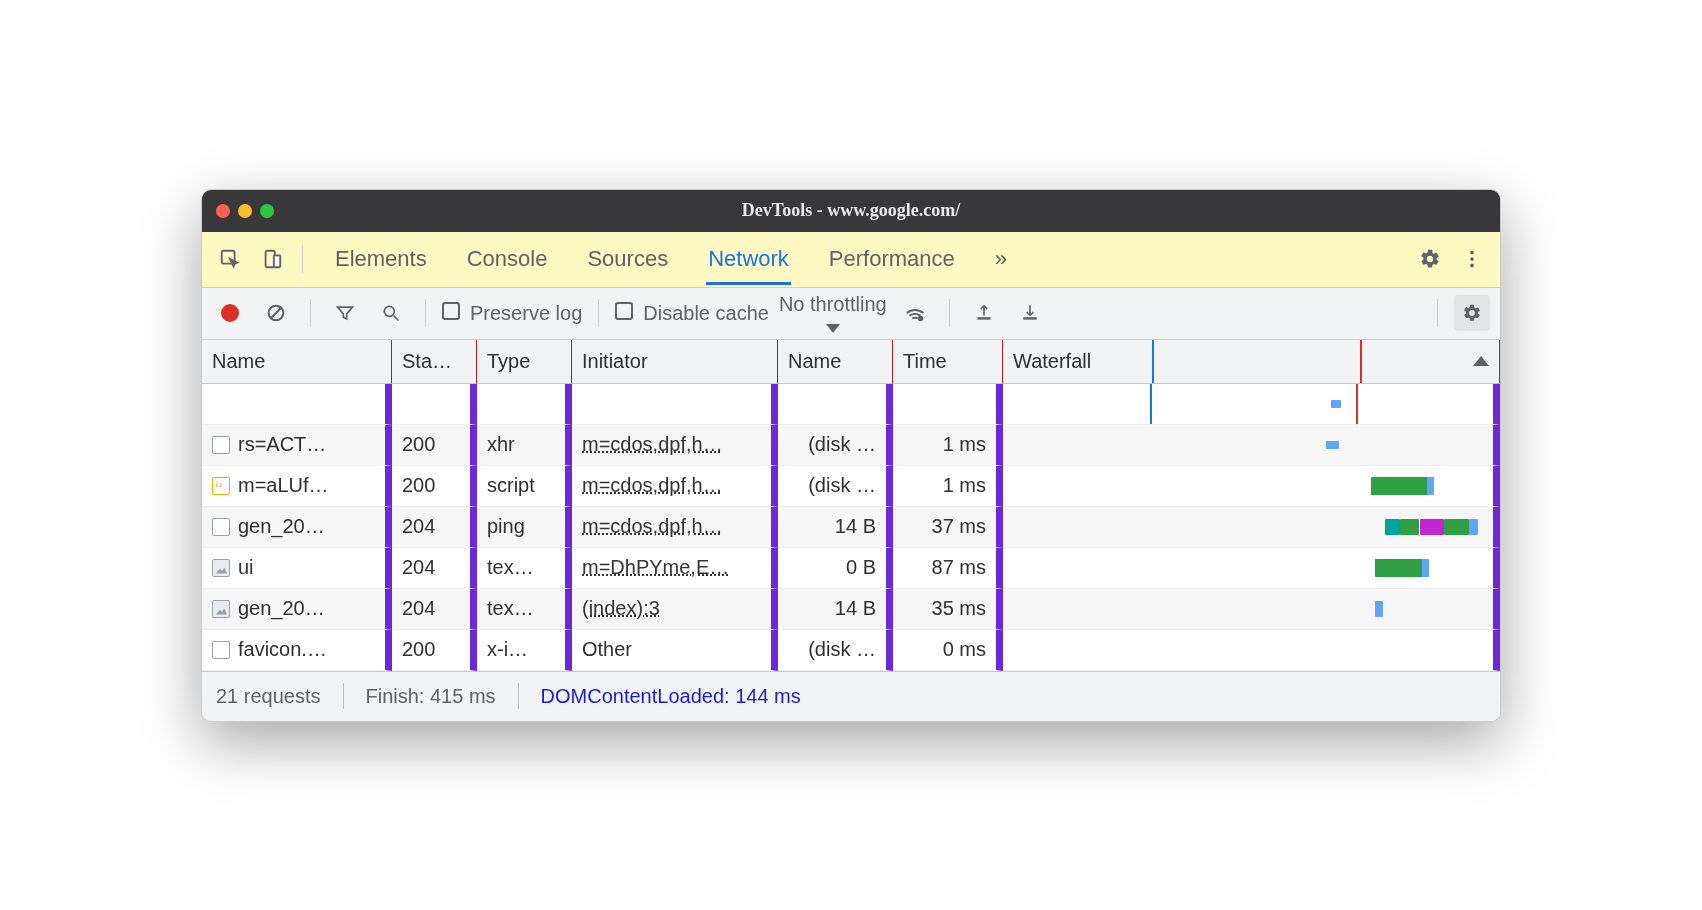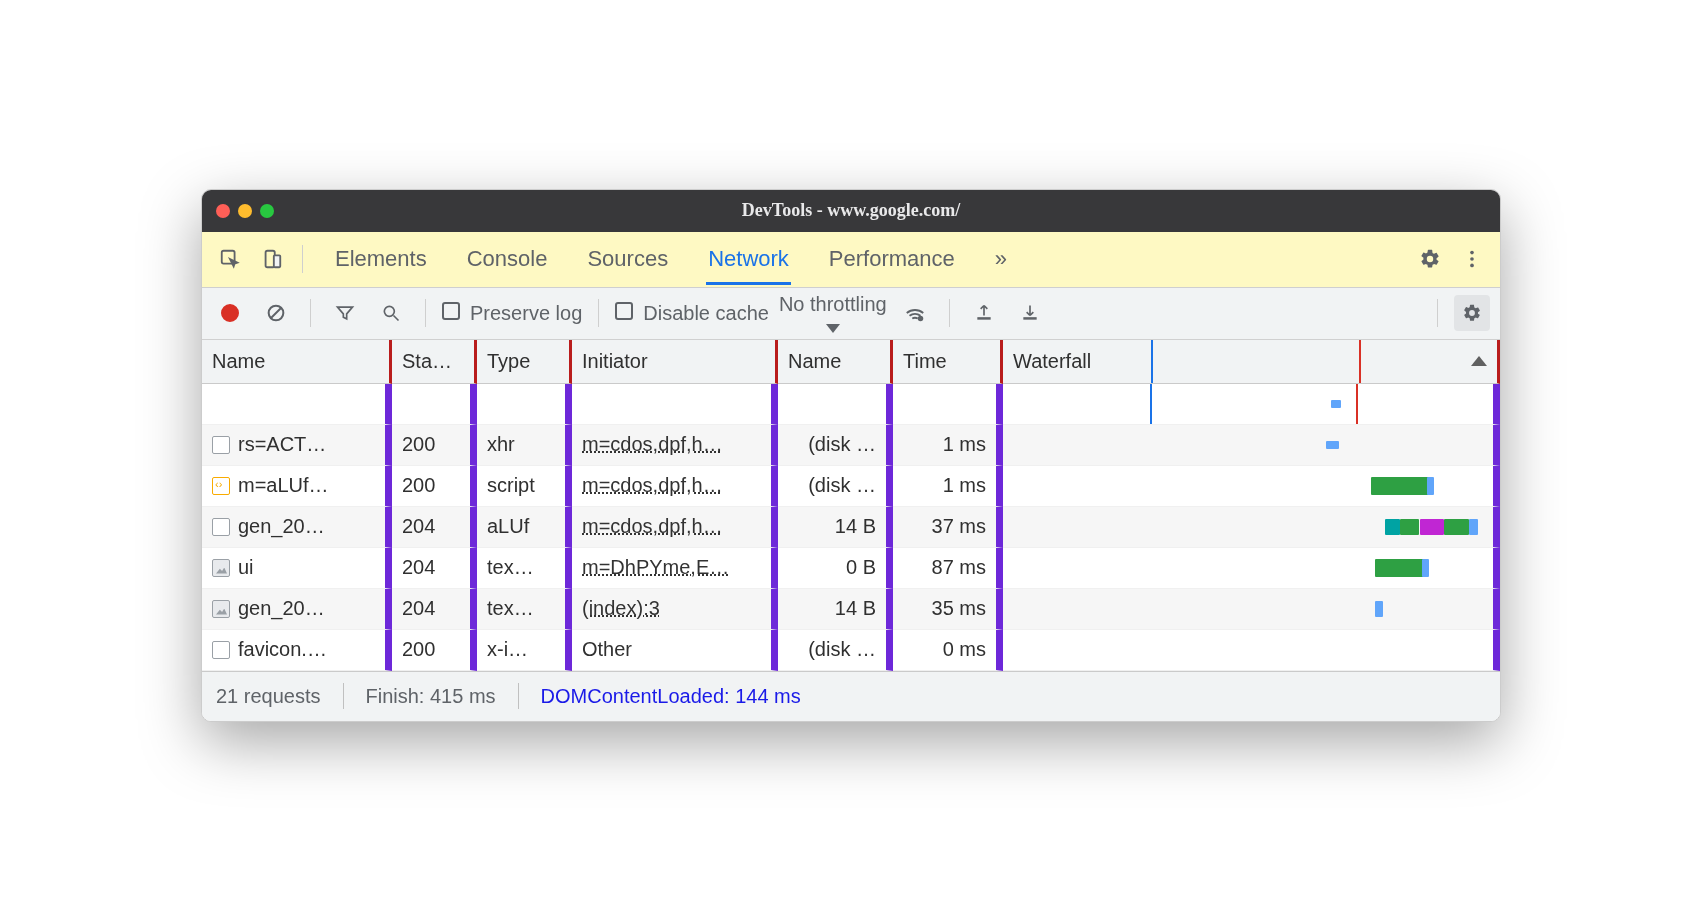--- a/index.html
+++ b/index.html
@@ -73,21 +73,21 @@
   .ck-label { display:inline-flex; align-items:flex-start; gap:4px; cursor:pointer; }
   .throttle { display:inline-flex; align-items:center; gap:8px; cursor:pointer;flex-direction:column; }
   .tri-down {
     width:0; height:0; border-left:7px solid transparent; border-right:7px solid transparent;
     border-top:9px solid #5f6368;
   }
 
   
   .grid { display:grid; grid-template-columns: 190px 85px 95px 206px 115px 110px 1fr; font-size:20px; color:#303030; }
   .grid .hd {
-    background:#f1f3f4; border-bottom:1px solid #cacaca; border-right:3px solid #b91c1c;
+    background:#f1f3f4; border-bottom:1px solid #cacaca; border-right:1px solid #b91c1c;
     padding:10px 10px; font-weight:400; color:#303030; white-space:nowrap; overflow:hidden; text-overflow:ellipsis;
     position:relative;
   }
   .grid .hd:last-child { border-right:none; }
   .hd.wf { display:flex; align-items:center; justify-content:space-between; }
   .tri-up-s {
     width:0; height:0; border-left:8px solid transparent; border-right:8px solid transparent;
     border-bottom:10px solid #606060;
   }
   .row { display:contents; }
@@ -317,21 +317,21 @@
       </div>
         </div>
     </div>
 
     <div class="row">
       <div class="cell name-cell">
           <span class="file-ic"></span>
           <span>gen_20…</span>
         </div>
       <div class="cell">204</div>
-      <div class="cell">aLUf</div>
+      <div class="cell">ping</div>
       <div class="cell"><span class="initiator">m=cdos,dpf,h…</span></div>
       <div class="cell size">14 B</div>
       <div class="cell time">37 ms</div>
       <div class="cell wf">
           <div class="wf-area">
         <div class="bar teal" style="left:78%;width:3%;height:16px"></div>
         <div class="bar green" style="left:81%;width:4%;height:16px"></div>
         <div class="bar purple" style="left:85%;width:5%;height:16px"></div>
         <div class="bar green" style="left:90%;width:5%;height:16px"></div>
         <div class="bar ltblue" style="left:95%;width:2%;height:16px"></div>

